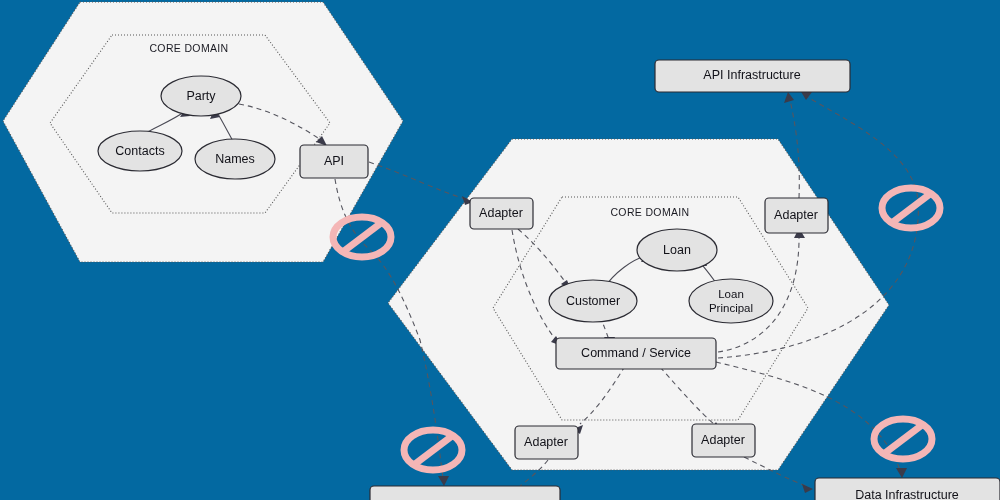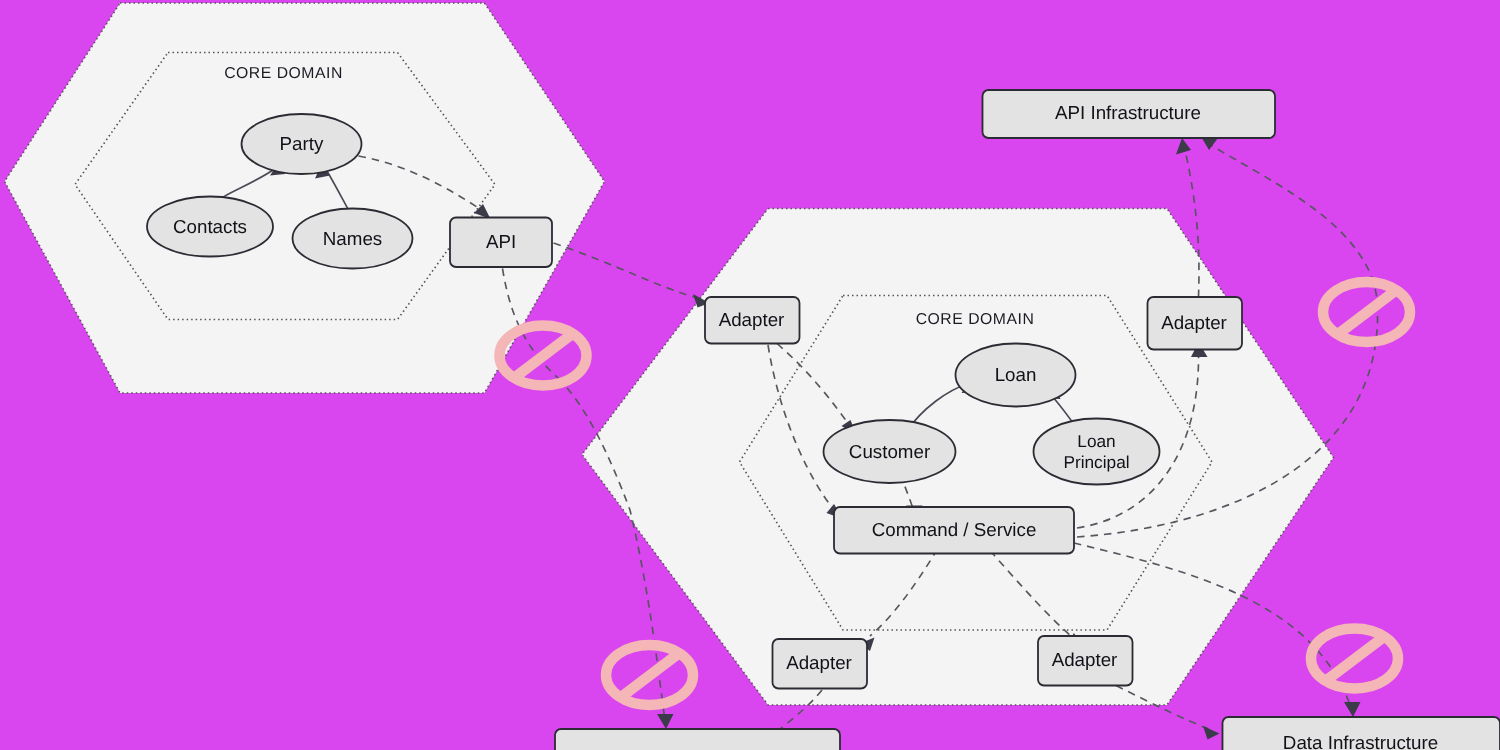--- a/index.html
+++ b/index.html
@@ -4,21 +4,21 @@
 <style>
   html, body {
     margin: 0;
     padding: 0;
     background: #ffffff;
   }
   #canvas {
     position: relative;
     width: 1000px;
     height: 500px;
-    background: #d946ef;
+    background: #0369a1;
     overflow: hidden;
     font-family: "Liberation Sans", sans-serif;
   }
   #diagram-svg {
     position: absolute;
     left: 0;
     top: 0;
     width: 1000px;
     height: 500px;
   }

